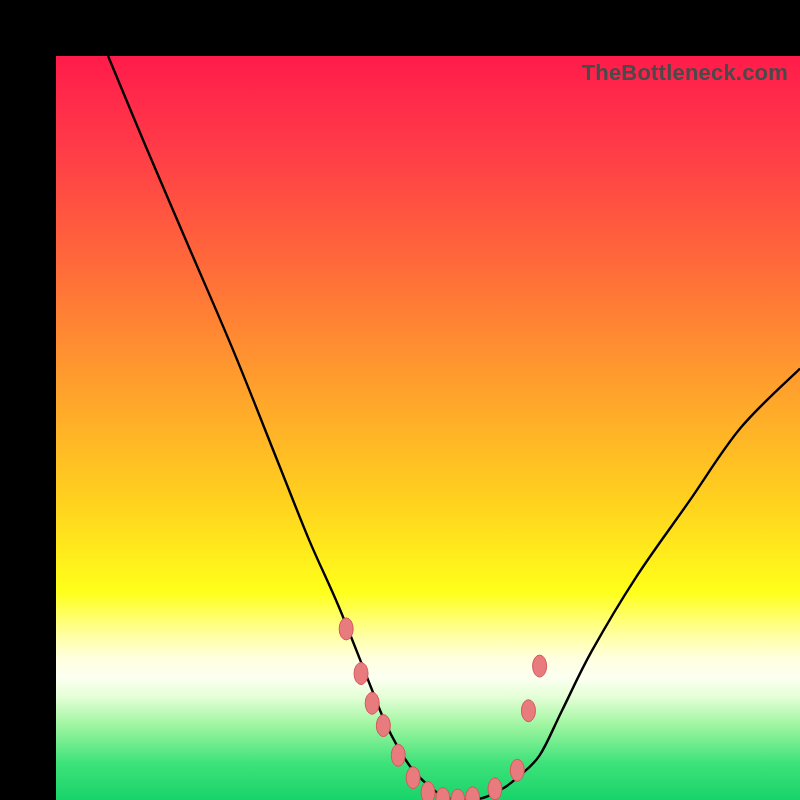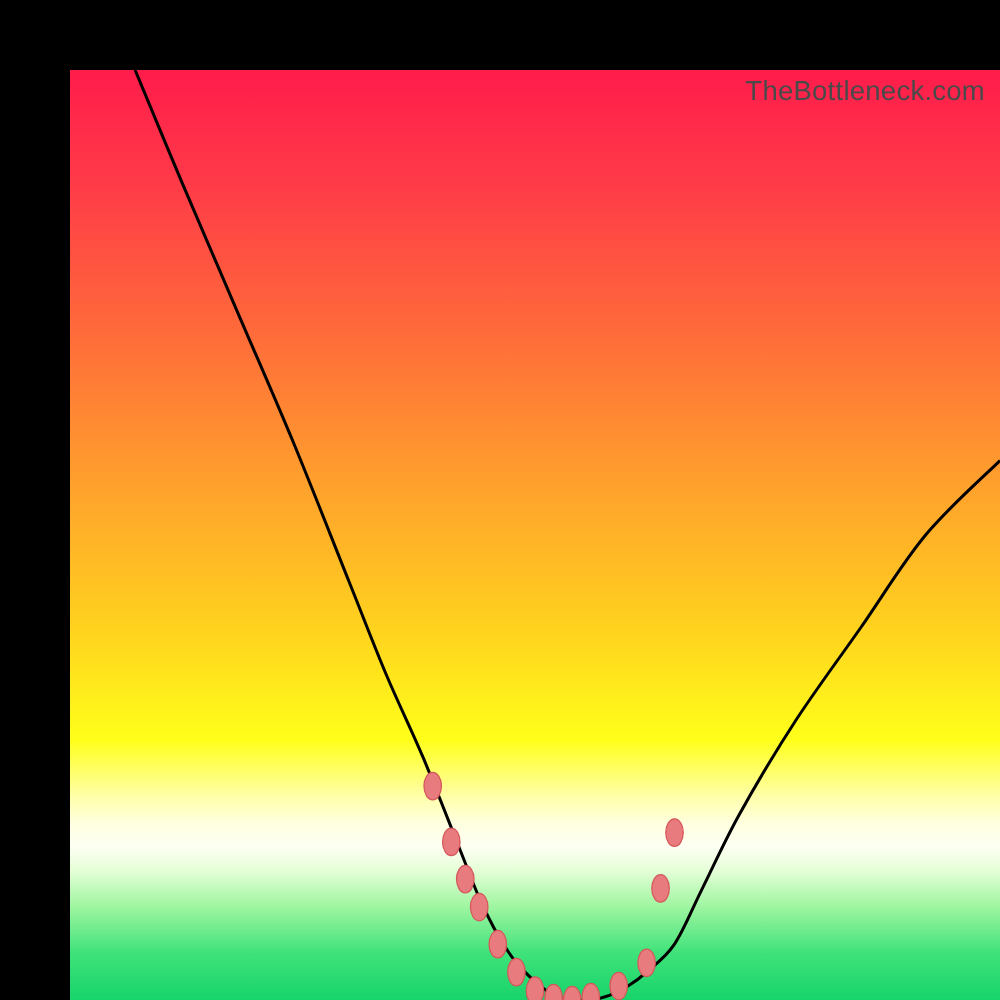--- a/index.html
+++ b/index.html
@@ -27,21 +27,21 @@
     width: 744px;
     height: 744px;
     overflow: hidden;
   }
   .watermark {
     position: absolute;
     top: 4px;
     right: 12px;
     color: #4a4a4a;
     font-size: 22px;
-    font-weight: 400;
+    font-weight: 700;
     letter-spacing: 0.2px;
     z-index: 3;
   }
   svg.bg, svg.overlay {
     position: absolute;
     top: 0;
     left: 0;
     width: 744px;
     height: 744px;
   }

